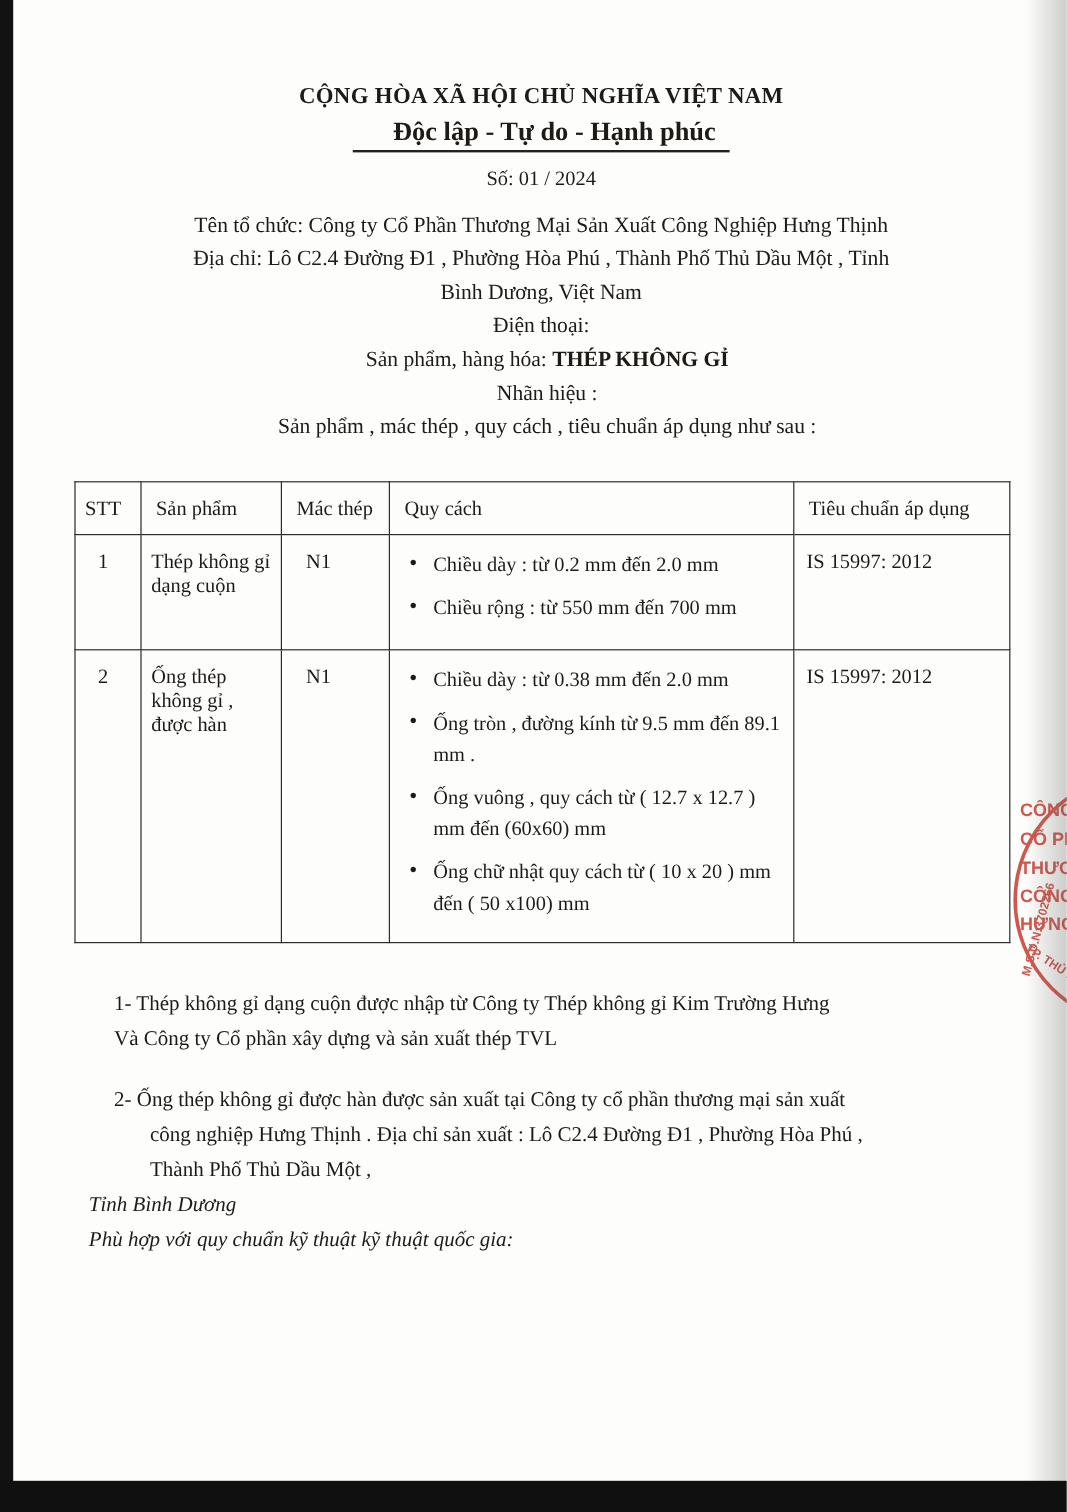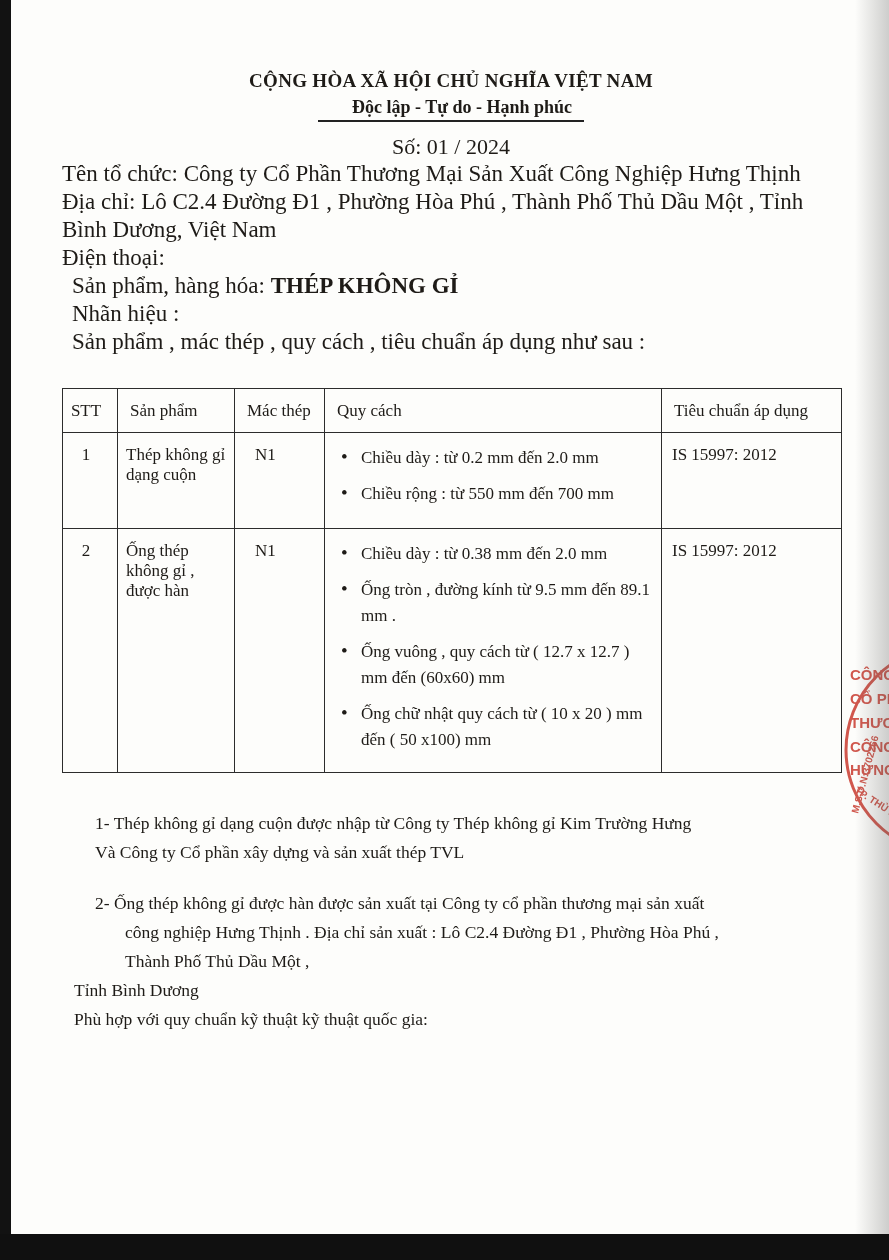--- a/index.html
+++ b/index.html
@@ -12,47 +12,47 @@
     overflow:hidden;
   }
   .scan-left  { position:absolute; left:0; top:0; width:11px; height:100%; background:#121212; z-index:7; }
   .scan-bottom{ position:absolute; left:0; bottom:0; width:100%; height:26px; background:#101010; z-index:8; }
   .scan-right { position:absolute; right:0; top:0; width:34px; height:100%;
                 background:linear-gradient(to right, rgba(0,0,0,0), rgba(95,95,95,.30)); z-index:6; }
 
   .content { position:absolute; left:62px; top:70px; width:778px; }
 
   .nh1 { text-align:center; font-weight:bold; font-size:19px; letter-spacing:.3px; }
-  .nh2 { text-align:center; font-weight:bold; font-size:18px; margin-top:5px; }
+  .nh2 { text-align:center; font-weight:bold; font-size:22px; margin-top:5px; }
   .nh2 span { display:inline-block; border-bottom:2px solid #222; padding:0 12px 2px 34px; }
 
   .doc-title { text-align:center; font-family:"Liberation Sans", sans-serif; font-weight:bold;
                font-size:23px; letter-spacing:.8px; margin-top:30px; }
-  .doc-no    { text-align:center; font-size:22px; margin-top:12px; }
+  .doc-no    { text-align:center; font-size:17px; margin-top:12px; }
 
-  .info { font-size:23px; line-height:28px; }
+  .info { margin-top:14px; font-size:18px; line-height:28px;text-align:center; }
   .info .line { white-space:nowrap; }
   .info .ind  { padding-left:10px; }
   .bold { font-weight:bold; }
 
   table { border-collapse:collapse; width:780px; margin-top:32px; table-layout:fixed; font-size:17px; }
   th, td { border:1.5px solid #2c2c2c; vertical-align:top; padding:9px 8px; }
   thead th { font-weight:normal; text-align:left; height:44px; vertical-align:middle; padding-left:12px; }
   th.c-stt, td.c-stt { text-align:center; padding-left:0; }
   td { padding-top:12px; }
   td.c-mac { padding-left:20px; }
   td.c-std { padding-left:10px; white-space:nowrap; }
   tr.r1 { height:96px; }
   tr.r2 { height:240px; }
   ul.specs { list-style:none; }
   ul.specs li { position:relative; padding-left:28px; margin-bottom:10px; line-height:26px; }
   ul.specs li::before { content:"\2022"; position:absolute; left:8px; top:-1px; font-size:19px; }
 
   .notes { margin-top:36px; font-size:17.5px; line-height:29px; }
-  .pl12 { padding-left:12px; }
+  .pl12 { padding-left:12px;font-style:italic; }
   .pl33 { padding-left:33px; }
   .pl63 { padding-left:63px; }
   .gap-top { margin-top:22px; }
   .spread { word-spacing:7px; }
 
   .stamp { position:absolute; left:842px; top:642px; width:216px; height:216px;
            z-index:5; opacity:.92; mix-blend-mode:multiply; }
   .stamp svg text { font-family:"Liberation Sans", sans-serif; font-weight:bold; }
 </style>
 </head>

